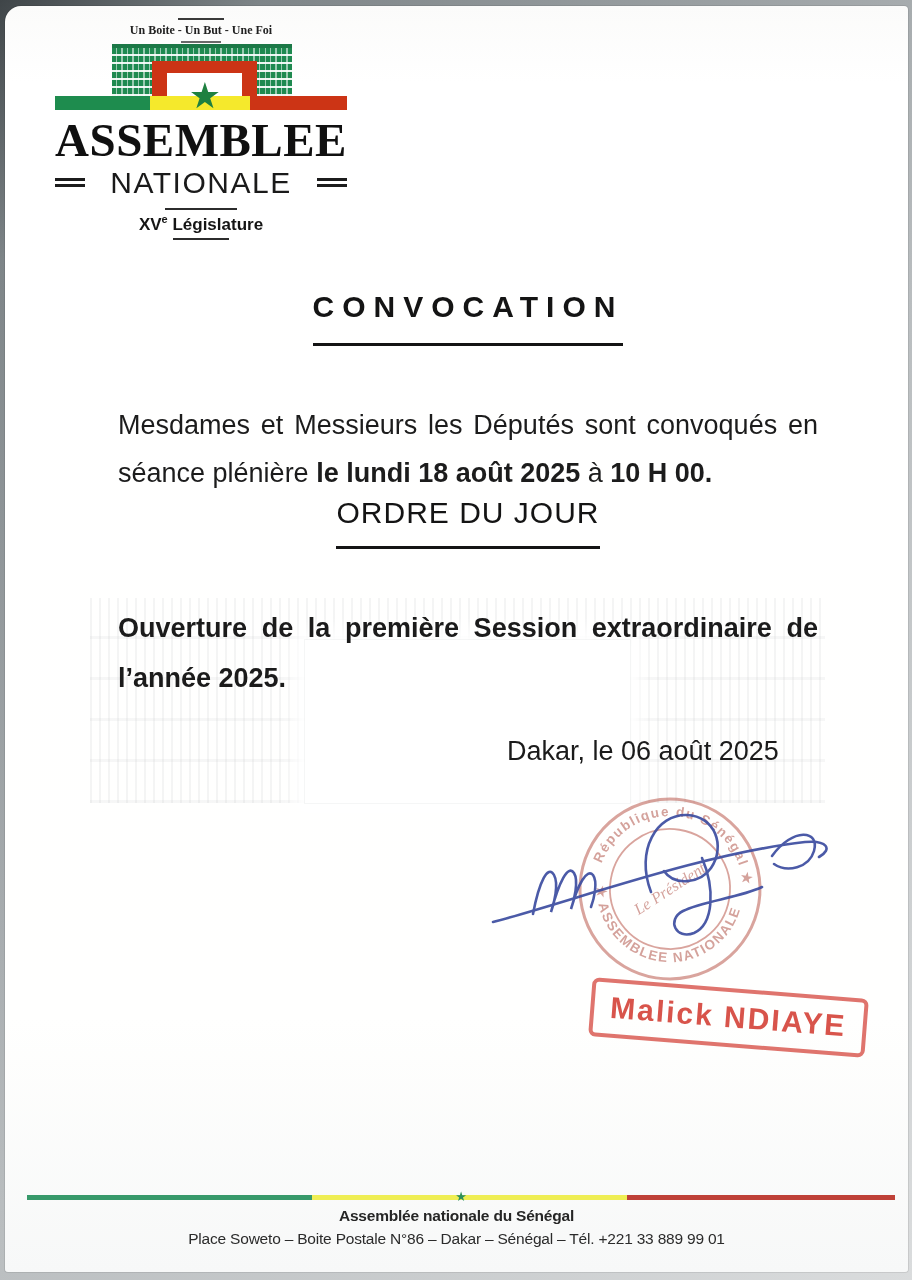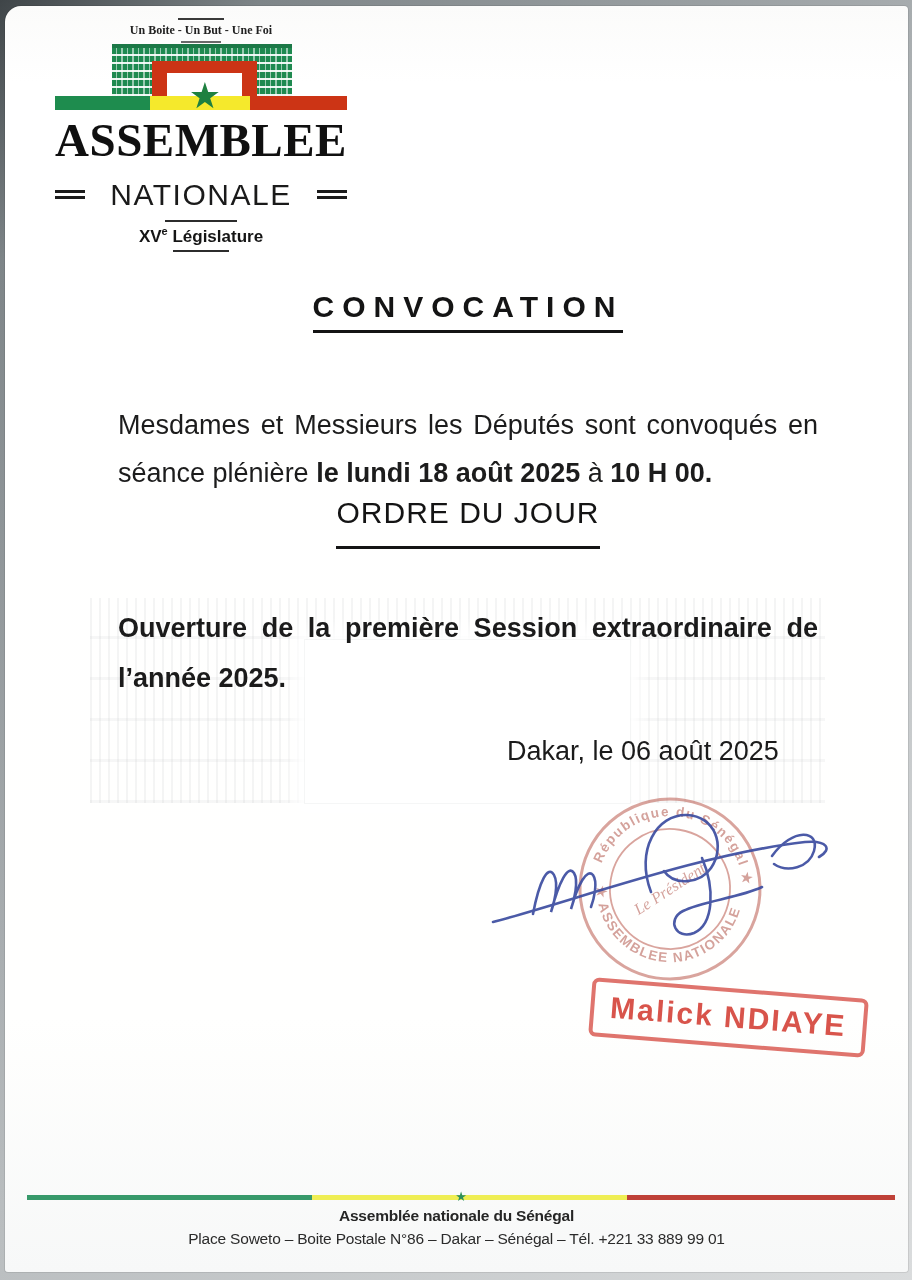--- a/index.html
+++ b/index.html
@@ -35,34 +35,34 @@
   .bld-flag{
     position:absolute;left:0;top:52px;width:292px;height:14px;
     background:linear-gradient(90deg,#1e8c4e 0 95px,#f5e92c 95px 195px,#cc3415 195px 100%);
   }
   .bld-star{
     position:absolute;left:150px;top:52px;transform:translate(-50%,-50%);
     font-size:36px;line-height:36px;color:#1e8040;
   }
   .assemblee{font-family:"Liberation Serif",serif;font-weight:bold;font-size:47px;
     letter-spacing:0.5px;color:#101010;margin-top:5px;line-height:50px;}
-  .nationale-row{display:flex;align-items:center;justify-content:center;gap:25px;margin-top:13px;}
+  .nationale-row{display:flex;align-items:center;justify-content:center;gap:25px;margin-top:1px;}
   .dbl{width:46px;}
   .dbl i{display:block;height:3px;background:#1c1c1c;margin:3.5px 0;}
   .nationale{font-size:30px;letter-spacing:1.5px;color:#1a1a1a;font-weight:400;}
   .rule-md{height:2px;background:#2c2c2c;width:72px;margin:8px auto 3px;}
   .legislature{font-family:Liberation Sans, sans-serif;font-weight:bold;font-size:17px;color:#151515;}
   .legislature .sup{font-size:11px;vertical-align:super;}
   .rule-md2{height:2px;background:#2c2c2c;width:56px;margin:4px auto 0;}
   
   .col{position:absolute;left:113px;width:700px;}
   .doc-title{top:284px;text-align:center;}
   .doc-title span{
     display:inline-block;font-weight:bold;font-size:30px;letter-spacing:8px;
-    border-bottom:3px solid #141414;padding-bottom:6px;color:#141414;
+    border-bottom:3px solid #141414;padding-bottom:19px;color:#141414;
   }
   .p1{top:368px;font-size:27px;line-height:48px;text-align:justify;color:#1c1c1c;}
   .b{font-weight:bold;}
   .agenda-title{top:490px;text-align:center;}
   .agenda-title span{
     display:inline-block;font-weight:normal;font-size:30px;letter-spacing:1px;
     border-bottom:3.5px solid #141414;padding-bottom:16px;color:#141414;
   }
   .p2{top:570px;font-size:27px;line-height:50px;font-weight:bold;text-align:justify;color:#1b1b1b;}
   .dateline{position:absolute;left:502px;top:730px;font-size:27px;font-weight:normal;color:#1b1b1b;}

